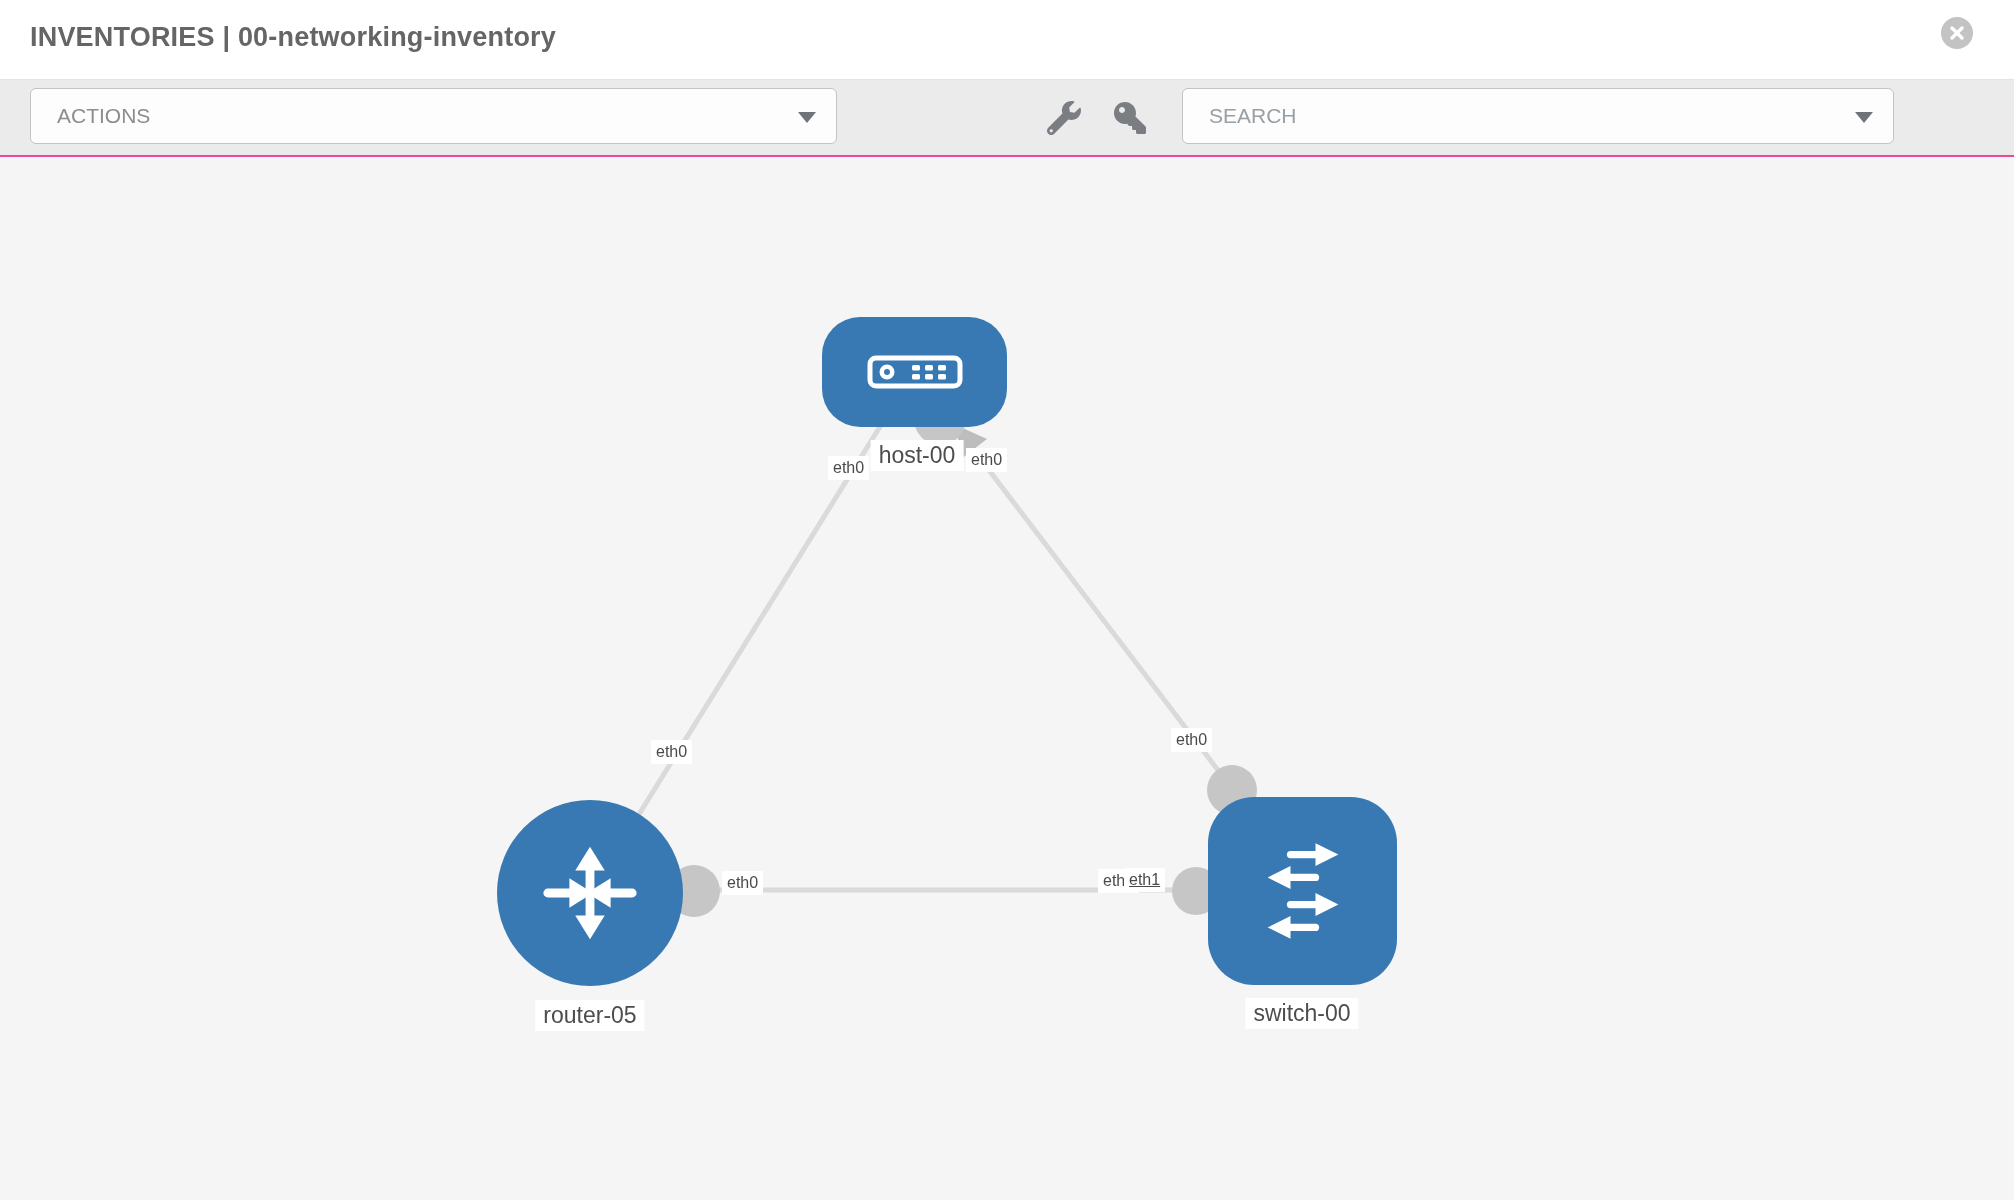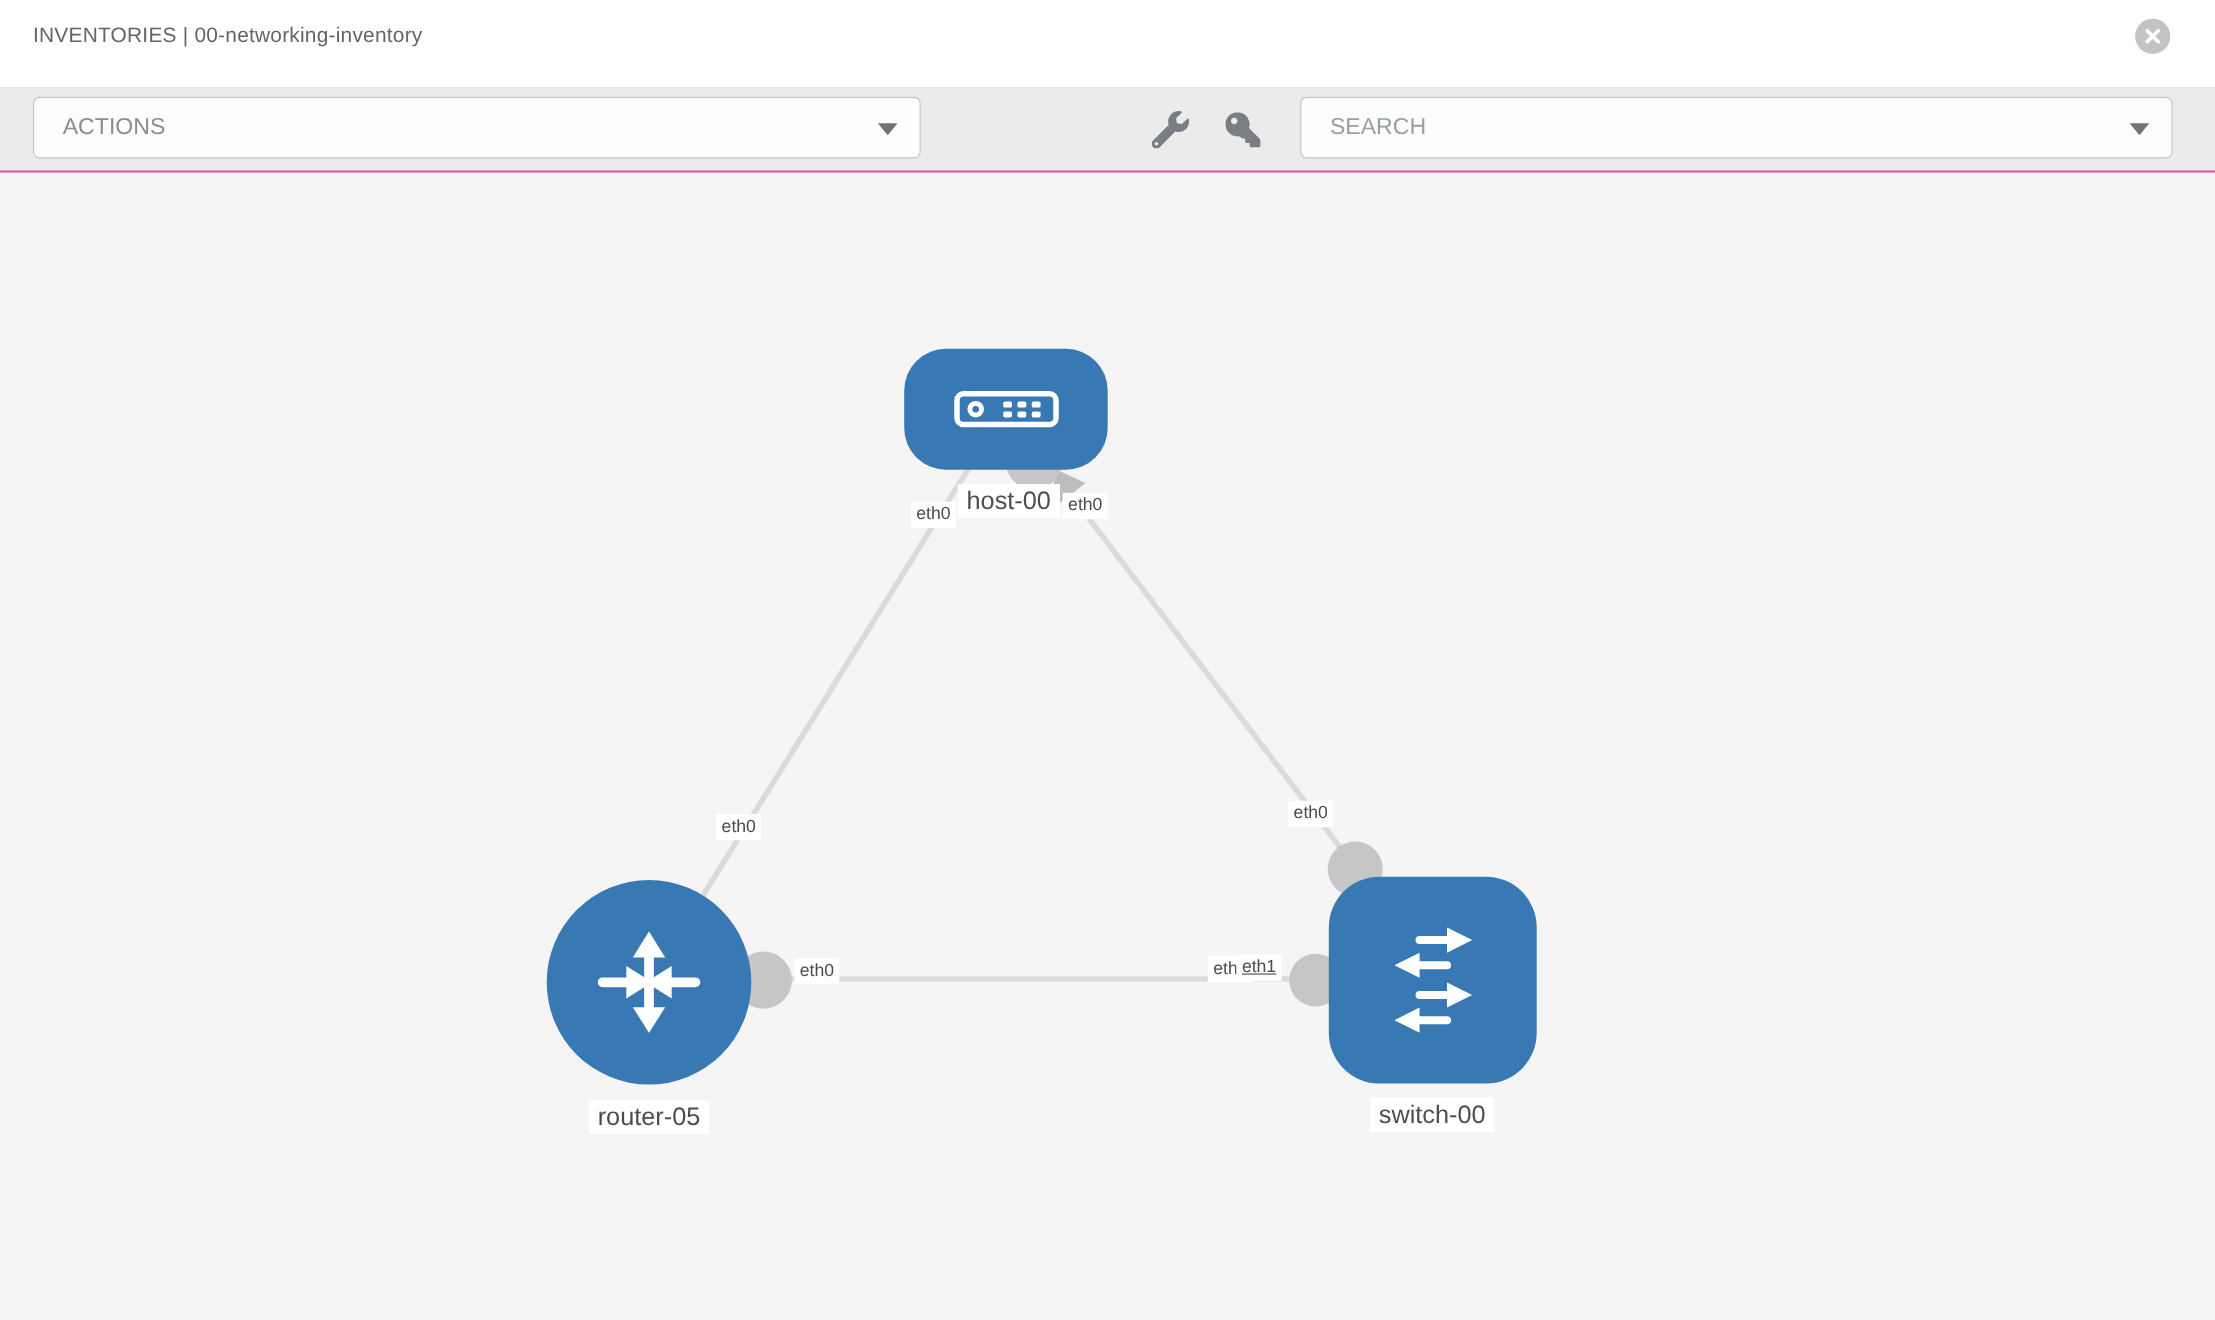--- a/index.html
+++ b/index.html
@@ -2,32 +2,32 @@
 <html><head>
 <meta charset="utf-8">
 <style>
   html,body{margin:0;padding:0;}
   body{
     width:2014px;height:1200px;overflow:hidden;background:#ffffff;
     font-family:"Liberation Sans",sans-serif;position:relative;
   }
   
   .header{height:79px;background:#ffffff;border-bottom:1px solid #e3e3e3;position:relative;}
-  .page-title{position:absolute;left:30px;top:22px;font-size:19px;font-weight:400;color:#656565;letter-spacing:.2px;}
+  .page-title{position:absolute;left:30px;top:22px;font-size:27px;font-weight:700;color:#656565;letter-spacing:.2px;}
   .close-btn{position:absolute;left:1941px;top:17px;width:32px;height:32px;border-radius:50%;
     background:#c3c3c3;display:flex;align-items:center;justify-content:center;cursor:pointer;}
   
   .toolbar{height:75px;background:#ebebeb;border-bottom:2px solid #ec4899;position:relative;}
   .select{position:absolute;top:8px;height:56px;background:#fdfdfd;border:1px solid #c3c3c3;
     border-radius:6px;box-sizing:border-box;cursor:pointer;}
   .sel-label{display:block;line-height:54px;padding-left:26px;font-size:21px;color:#8d8d8d;}
   .caret{position:absolute;right:20px;top:23px;width:0;height:0;
     border-left:9px solid transparent;border-right:9px solid transparent;border-top:11px solid #6f747a;}
   .select-actions{left:30px;width:807px;}
-  .select-search{left:1182px;width:793px;}
+  .select-search{left:1182px;width:712px;}
   .select-search .sel-label{color:#97a0a7;}
   .tool-btn{position:absolute;top:14px;width:48px;height:48px;display:flex;align-items:center;justify-content:center;cursor:pointer;}
   .tool-wrench{left:1040px;}
   .tool-key{left:1106px;}
   
   .canvas{position:relative;height:1043px;background:#f5f5f5;}
   .links-layer{position:absolute;left:0;top:0;}
   .node{position:absolute;background:#3879b3;display:flex;align-items:center;justify-content:center;cursor:pointer;}
   .node-host{left:822px;top:160px;width:185px;height:110px;border-radius:38px;}
   .node-router{left:497px;top:643px;width:186px;height:186px;border-radius:50%;}

